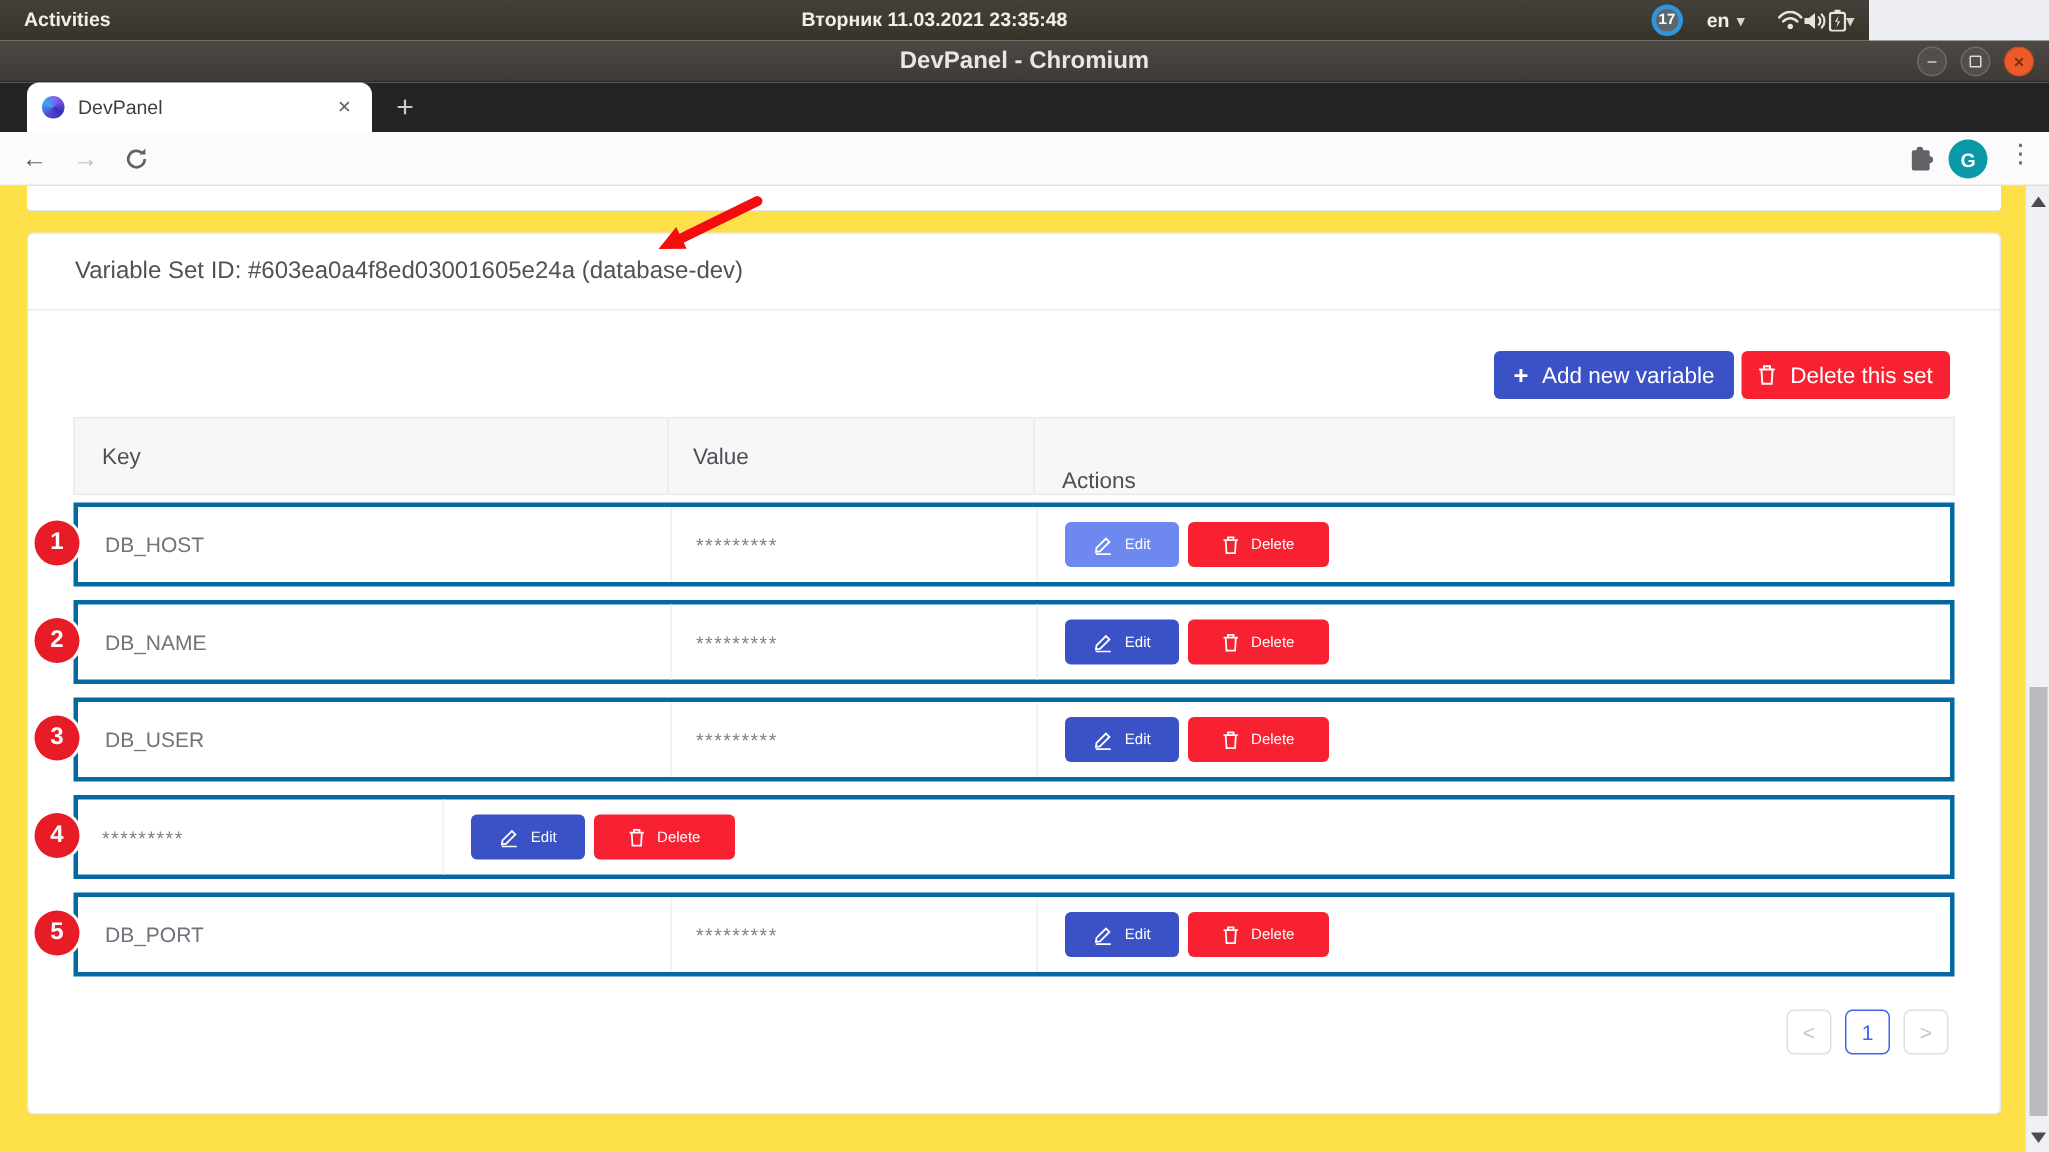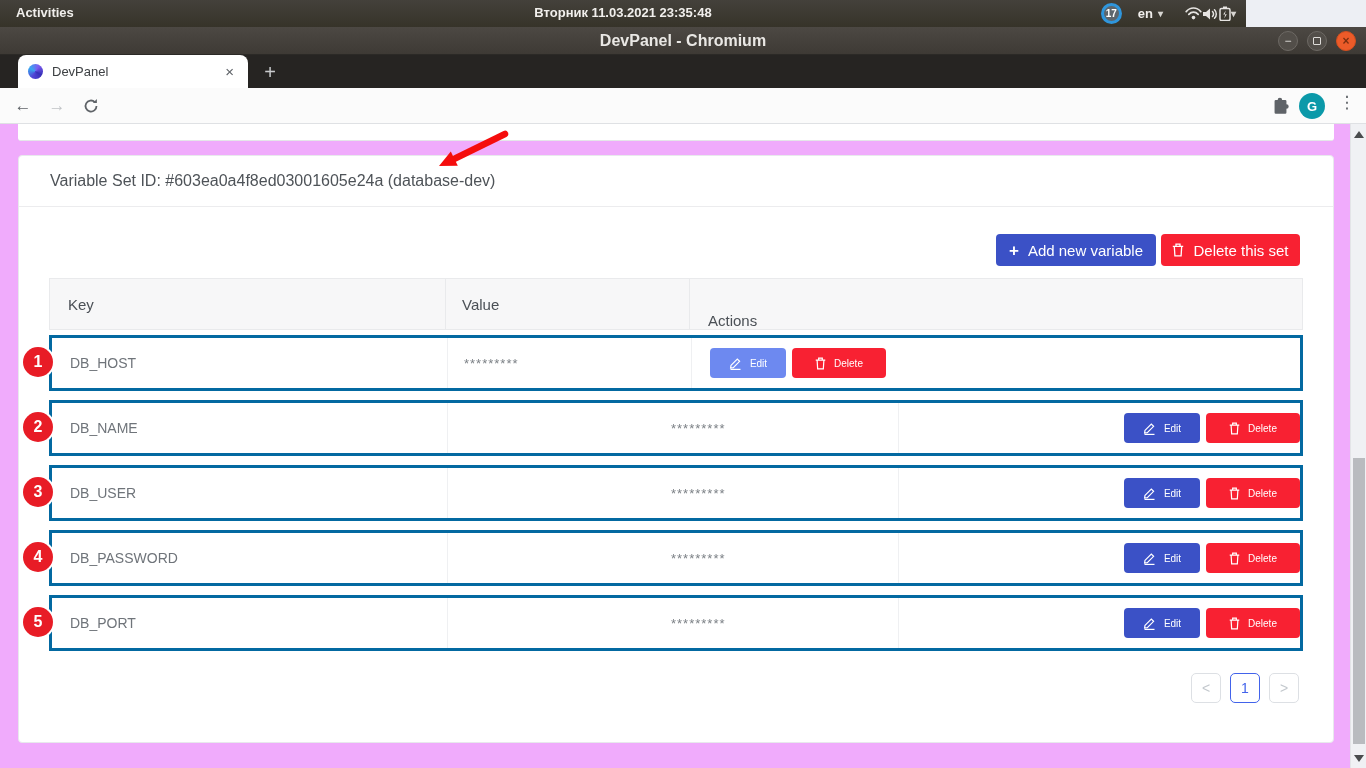--- a/index.html
+++ b/index.html
@@ -54,21 +54,21 @@
   .star { position:absolute; right:14px; top:1px; font-size:17px; color:#5f6368; cursor:pointer; }
   .keyic { right:44px; }
   .puzzle { position:absolute; left:1271px; top:9px; cursor:pointer; }
   .avatar { position:absolute; left:1299px; top:5px; width:26px; height:26px; border-radius:50%;
     background:#0b99a9; color:#fff; font-size:13px; font-weight:bold; display:flex; align-items:center;
     justify-content:center; cursor:pointer; }
   .menu3 { position:absolute; left:1336px; top:4px; font-size:17px; color:#5f6368; cursor:pointer;
     width:22px; text-align:center; }
 
   
-  .content { position:absolute; top:124px; left:0; width:1366px; height:644px; background:#f0abfc; }
+  .content { position:absolute; top:124px; left:0; width:1366px; height:644px; background:#fde047; }
   .strip { position:absolute; left:18px; top:0; width:1316px; height:17px; background:#fff;
     border-bottom:1px solid #e5e6e9; border-radius:0 0 3px 3px; }
   .card { position:absolute; left:18px; top:31px; width:1316px; height:588px; background:#fff;
     border:1px solid #e8e9ed; border-radius:4px; }
   .card-head { height:51px; border-bottom:1px solid #ececee; display:flex; align-items:center; padding-left:31px;
     color:#4e5358; font-size:16px; }
 
   .actions-row { position:absolute; top:78px; right:33px; display:flex; gap:5px; }
   .btn { height:32px; border:none; border-radius:4px; color:#fff; font-size:15px; cursor:pointer;
     display:inline-flex; align-items:center; justify-content:center; gap:9px;
@@ -80,21 +80,21 @@
   .vtable { position:absolute; left:30px; top:122px; width:1254px; }
   .thead { height:52px; background:#f7f7f8; border:1px solid #e9eaec; display:flex; align-items:center;
     color:#4b5056; font-size:15px; }
   .thead .hkey { width:396px; padding-left:18px; align-self:stretch; display:flex; align-items:center;
     border-right:1px solid #e9eaec; }
   .thead .hval { width:244px; padding-left:16px; align-self:stretch; display:flex; align-items:center;
     border-right:1px solid #e9eaec; }
   .thead .hact { padding-left:18px;margin-top:33px; }
   .trow { height:56px; background:#fff; border:3px solid #0369a1; display:flex; align-items:center; }
   .trow.first { margin-top:5px; }
-  .trow + .trow { margin-top:9px;justify-content:space-between; }
+  .trow + .trow { margin-top:9px; }
   .ckey { width:396px; padding-left:18px; color:#6f747a; font-size:14px; align-self:stretch;
     display:flex; align-items:center; border-right:1px solid #eff0f2; }
   .cval { width:244px; padding-left:16px; color:#7c8186; font-size:13px; letter-spacing:1px;
     align-self:stretch; display:flex; align-items:center; border-right:1px solid #eff0f2; }
   .cact { display:flex; gap:6px; padding-left:18px; }
   .btn-sm { height:30px; border:none; border-radius:4px; color:#fff; font-size:10px; cursor:pointer;
     display:inline-flex; align-items:center; justify-content:center; gap:8px;
     font-family:"Liberation Sans", sans-serif; }
   .btn-edit { width:76px; background:#3b51c6; }
   .btn-edit.light { background:#6d89f0; }
@@ -283,21 +283,20 @@
             <button class="btn-sm btn-del">
               <svg width="11" height="13" viewBox="0 0 12 14">
                   <path d="M0.8 3.3 h10.4 M4 3.3 V1.2 h4 v2.1 M2.3 3.3 l0.6 9.5 h6.2 l0.6 -9.5" fill="none" stroke="#fff" stroke-width="1.3"></path>
                 </svg>
               <span>Delete</span>
             </button>
           </div>
         </div>
 
         <div class="trow">
-          <div class="ckey">DB_PASSWORD</div>
           <div class="cval">*********</div>
           <div class="cact">
             <button class="btn-sm btn-edit">
               <svg width="13" height="14" viewBox="0 0 13 14">
                   <path d="M2 9.3 L8.3 3 L10.6 5.3 L4.3 11.6 L1.6 12 Z" fill="none" stroke="#fff" stroke-width="1.2"></path>
                   <line x1="1.5" y1="13.4" x2="11.5" y2="13.4" stroke="#fff" stroke-width="1.2"></line>
                 </svg>
               <span>Edit</span>
             </button>
             <button class="btn-sm btn-del">

